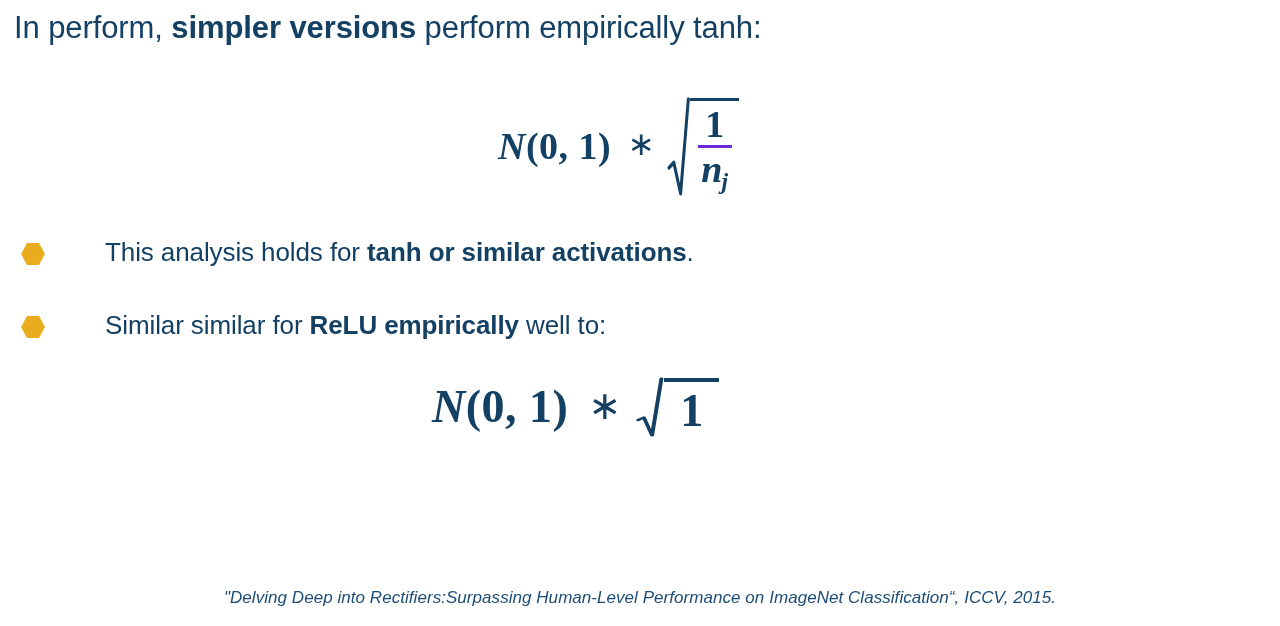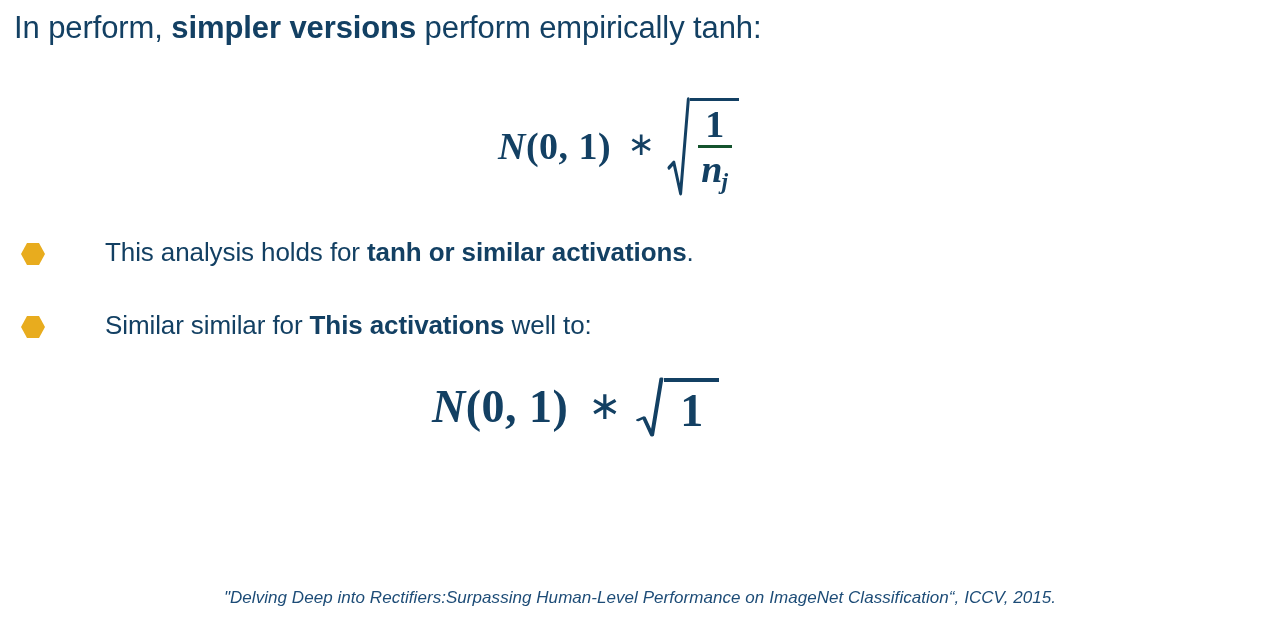--- a/index.html
+++ b/index.html
@@ -85,21 +85,21 @@
   .frac {
     display: inline-flex;
     flex-direction: column;
     align-items: center;
     line-height: 1.04;
   }
   .frac .num {
     padding: 0 0.16em 0.02em;
   }
   .frac .den {
-    border-top: 3px solid #14532d;
+    border-top: 3px solid #6d28d9;
     padding: 0.05em 0.10em 0;
     font-style: italic;
   }
   .math-2 .frac .den { border-top-width: 4px; }
   .frac .den .slash,
   .frac .den .two { font-style: normal; }
   .sub {
     font-size: 0.62em;
     font-style: italic;
     vertical-align: -0.30em;
@@ -180,21 +180,21 @@
   </span>
   <span class="bullet-text"><span>This analysis holds for </span><b>tanh or similar activations</b><span>.</span></span>
 </div>
 
 <div class="bullet-row row-2">
   <span class="hexbullet">
     <svg viewBox="0 0 26 26" aria-hidden="true">
       <polygon points="7,2 19,2 25,13 19,24 7,24 1,13" fill="#e8ac1e"></polygon>
     </svg>
   </span>
-  <span class="bullet-text"><span>Similar similar for </span><b>This activations</b><span> well to:</span></span>
+  <span class="bullet-text"><span>Similar similar for </span><b>ReLU empirically</b><span> well to:</span></span>
 </div>
 
 <div class="math math-2">
   <span class="mnorm">
     <span>N</span><span class="paren">(</span><span class="paren">0</span><span class="paren">, </span><span class="paren">1</span><span class="paren">)</span>
   </span>
   <span class="mstar">∗</span>
   <span class="radical">
     <span class="hook">
       <svg viewBox="0 0 22 90" preserveAspectRatio="none" aria-hidden="true">

